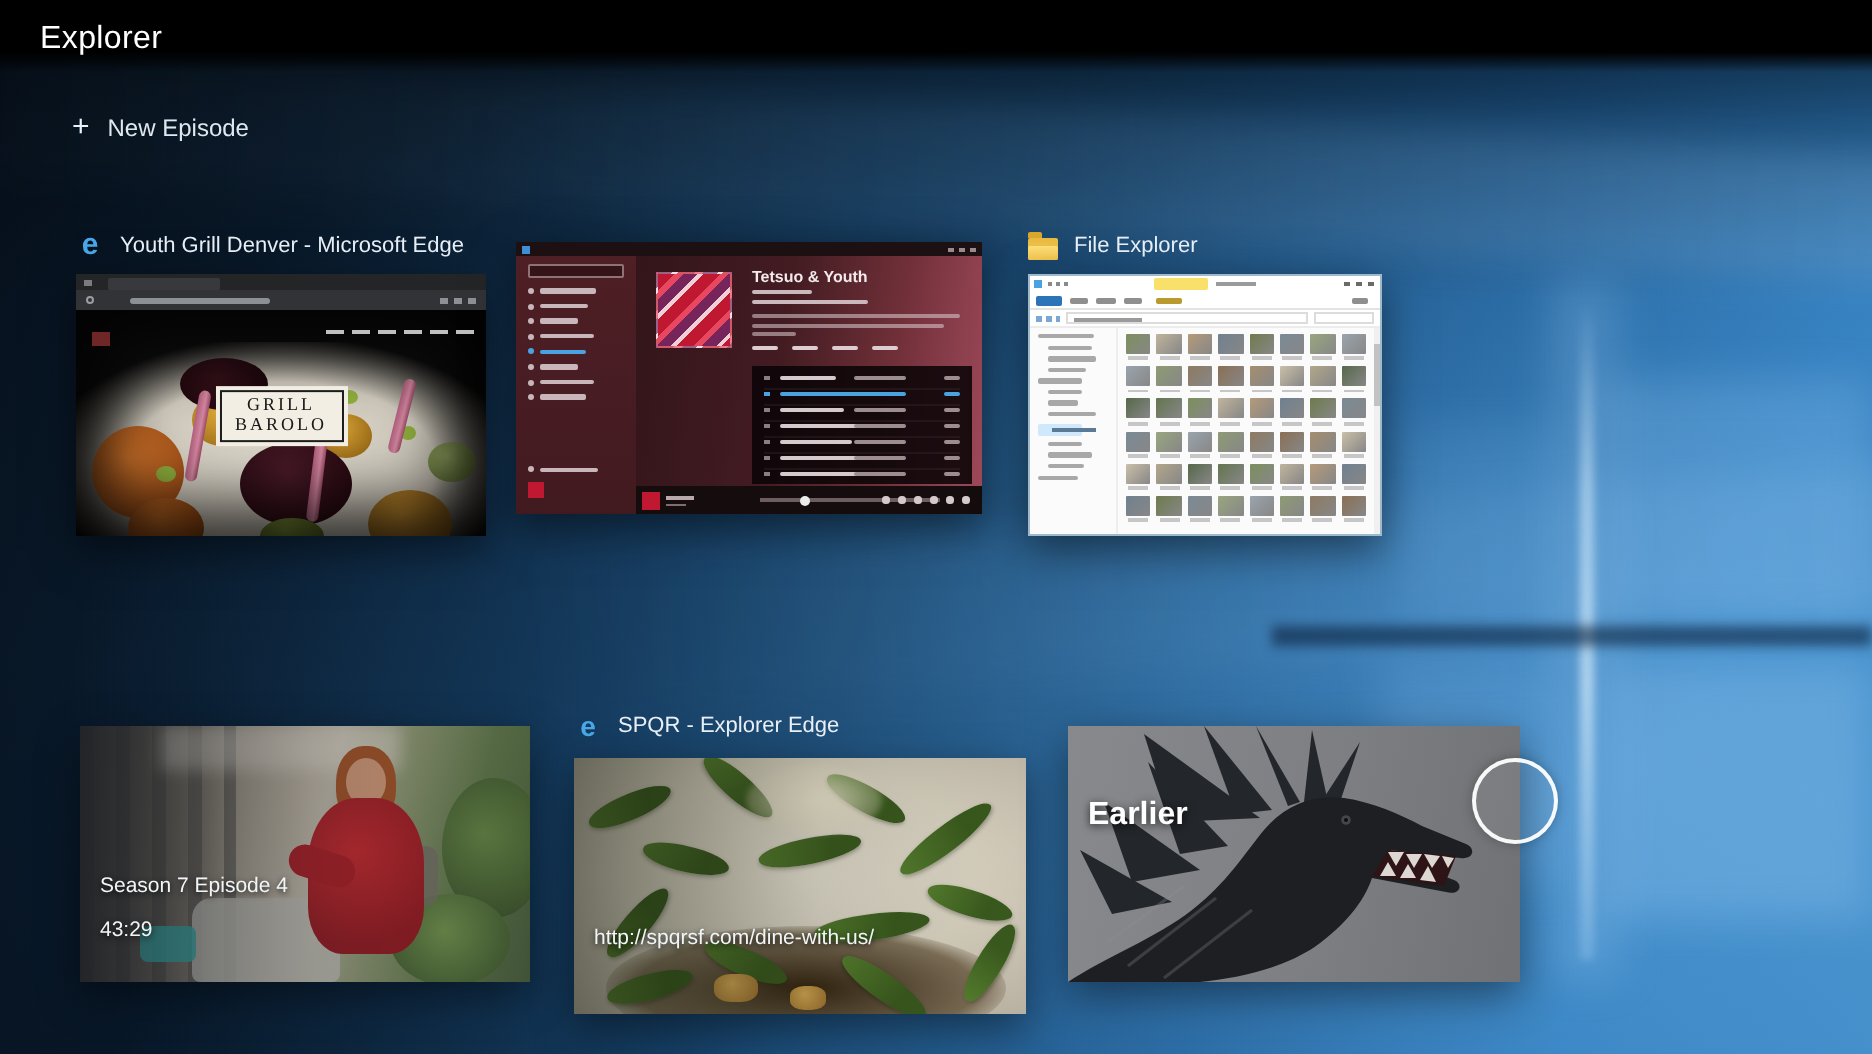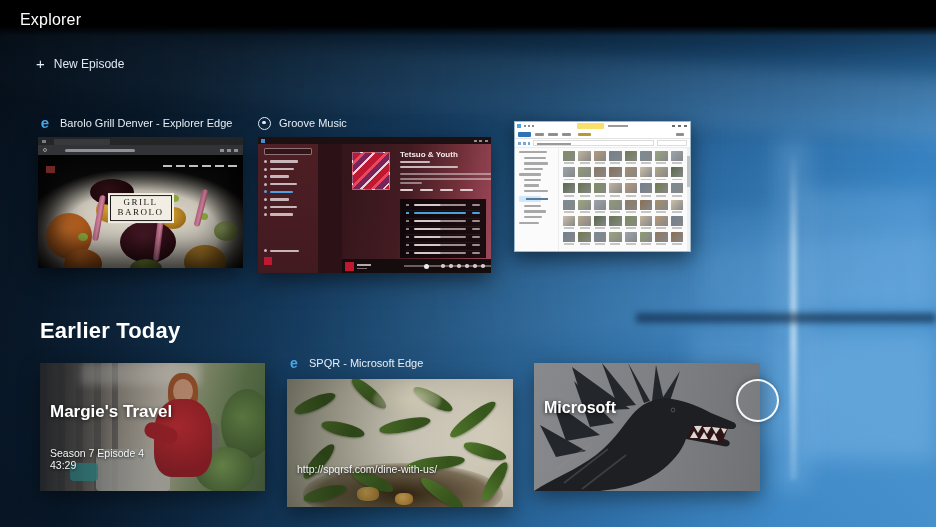--- a/index.html
+++ b/index.html
@@ -79,21 +79,21 @@
     background:#f2eee4; border:1px solid #1c1c1c; box-shadow:0 0 0 2px #f2eee4; padding:2px 7px 3px;
     font-family:"Liberation Serif", serif; color:#181818; text-align:center; line-height:1.05;
     font-size:9px; letter-spacing:1.5px; }
 
   
   .groove-thumb { width:233px; height:136px; background:#2c1216; display:flex; flex-direction:column; }
   .gr-titlebar { height:7px; background:#1d1013; position:relative; flex:none; }
   .gr-titlebar .appsq { position:absolute; left:3px; top:1.5px; width:4px; height:4px; background:#3f8fd6; }
   .gr-titlebar .wc { position:absolute; right:3px; top:2.5px; width:14px; height:2px;
     background:repeating-linear-gradient(90deg,#9a8a8e 0 3px, transparent 3px 5.5px); }
-  .gr-body { flex:1; display:flex; min-height:0;gap:24px; }
+  .gr-body { flex:1; display:flex; min-height:0; }
   .gr-side { width:60px; background:linear-gradient(180deg,#4e1f25,#411a20); padding:4px 6px 3px; display:flex; flex-direction:column; }
   .gr-search { height:7px; border:1px solid #8d7378; background:#351418; border-radius:1px; margin-bottom:5px; flex:none; }
   .gr-sblist { flex:1; }
   .gr-sbrow { display:flex; align-items:center; gap:3px; margin-bottom:4.6px; }
   .gr-sbrow i { width:3px; height:3px; background:#c9b6ba; border-radius:50%; flex:none; }
   .gr-sbrow b { height:2.4px; background:#c9b6ba; border-radius:1px; }
   .gr-sbrow.active i, .gr-sbrow.active b { background:#4aa3e0; }
   .gr-sbbottom { flex:none; margin-bottom:2px; }
   .gr-playsq { width:8px; height:8px; background:#c01830; margin-bottom:3px; }
   .gr-main { position:relative; flex:1;
@@ -221,21 +221,21 @@
   </div>
 
   <div class="new-desktop">
     <span class="plus">+</span>
     <span>New Episode</span>
   </div>
 
   <div class="group" style="left:38px; top:115px; width:205px;">
     <div class="g-head">
       <span class="ic-edge">e</span>
-      <span>Barolo Grill Denver - Explorer Edge</span>
+      <span>Youth Grill Denver - Microsoft Edge</span>
     </div>
     <div class="g-thumb edge-thumb">
       <div class="e-tabs">
           <i class="tdot"></i>
           <i class="tab"></i>
         </div>
       <div class="e-addr">
         <i class="nav"></i>
         <i class="url"></i>
         <span class="btns">
@@ -273,24 +273,20 @@
           </div>
         <div class="logo-box">
           <div>GRILL</div>
           <div>BAROLO</div>
         </div>
       </div>
     </div>
   </div>
 
   <div class="group" style="left:258px; top:115px; width:233px;">
-    <div class="g-head">
-      <span class="ic-groove"></span>
-      <span>Groove Music</span>
-    </div>
     <div class="g-thumb groove-thumb" style="height:136px;">
       <div class="gr-titlebar">
           <i class="appsq"></i>
           <i class="wc"></i>
         </div>
       <div class="gr-body">
         <div class="gr-side">
           <div class="gr-search"></div>
           <div class="gr-sblist">
               <div class="gr-sbrow">
@@ -407,20 +403,24 @@
                 <i></i>
                 <i></i>
               </div>
           </div>
         </div>
       </div>
     </div>
   </div>
 
   <div class="group" style="left:514px; top:115px; width:177px;">
+    <div class="g-head">
+      <span class="ic-folder"></span>
+      <span>File Explorer</span>
+    </div>
     <div class="g-thumb fe-thumb">
       <div class="fe-titlebar">
         <i class="appsq"></i>
           <i class="qat"></i>
           <i class="fe-tools"></i>
           <i class="fe-title"></i>
           <i class="wc"></i>
       </div>
       <div class="fe-ribbon">
         <i class="file"></i>
@@ -647,46 +647,44 @@
               <div class="cap"></div>
             </div>
           </div>
         <div class="fe-scroll">
             <i></i>
           </div>
       </div>
     </div>
   </div>
 
-  <div class="section-title">Earlier Today</div>
 
   <div class="group" style="left:40px; top:355px; width:225px;">
     <div class="card-photo photo-street">
       <div class="ps-bldg"></div>
       <div class="ps-sky"></div>
       <div class="ps-bush1"></div>
       <div class="ps-bush2"></div>
       <div class="ps-scoot"></div>
       <div class="ps-pram"></div>
       <div class="ps-teal"></div>
       <div class="ps-hair"></div>
       <div class="ps-face"></div>
       <div class="ps-sweater"></div>
       <div class="ps-arm"></div>
       <div class="ps-shade"></div>
-      <div class="card-title" style="top:39px;">Margie's Travel</div>
-      <div class="card-line" style="top:84px;">Season 7 Episode 4</div>
+      <div class="card-line" style="top:74px;">Season 7 Episode 4</div>
       <div class="card-line" style="top:96px;">43:29</div>
     </div>
   </div>
 
   <div class="group" style="left:287px; top:355px; width:226px;">
     <div class="g-head">
       <span class="ic-edge" style="font-size:14px;">e</span>
-      <span>SPQR - Microsoft Edge</span>
+      <span>SPQR - Explorer Edge</span>
     </div>
     <div class="card-photo photo-salad">
       <div class="sa-pool"></div>
       <div class="leaf" style="left:6px;top:18px;transform:rotate(-24deg);"></div>
       <div class="leaf" style="left:34px;top:44px;transform:rotate(12deg);"></div>
       <div class="leaf" style="left:10px;top:76px;transform:rotate(-50deg);"></div>
       <div class="leaf" style="left:60px;top:8px;transform:rotate(40deg);"></div>
       <div class="leaf" style="left:92px;top:40px;transform:rotate(-12deg);width:52px;"></div>
       <div class="leaf" style="left:124px;top:14px;transform:rotate(28deg);"></div>
       <div class="leaf" style="left:158px;top:34px;transform:rotate(-38deg);width:56px;"></div>
@@ -739,19 +737,19 @@
         </g>
 
         <circle cx="139" cy="47" r="2.4" fill="#43464a"></circle>
         <circle cx="139" cy="47" r="1" fill="#0c0d0e"></circle>
         <g stroke="#8e9196" stroke-opacity=".28" stroke-width="1.6">
           <line x1="30" y1="120" x2="74" y2="86"></line>
           <line x1="48" y1="126" x2="92" y2="92"></line>
           <line x1="20" y1="108" x2="58" y2="80"></line>
         </g>
       </svg>
-      <div class="card-title" style="top:36px;font-size:16px;">Microsoft</div>
+      <div class="card-title" style="top:36px;font-size:16px;">Earlier</div>
     </div>
   </div>
 
   <div class="touch-circle"></div>
 
 </div>
 
 </body></html>

